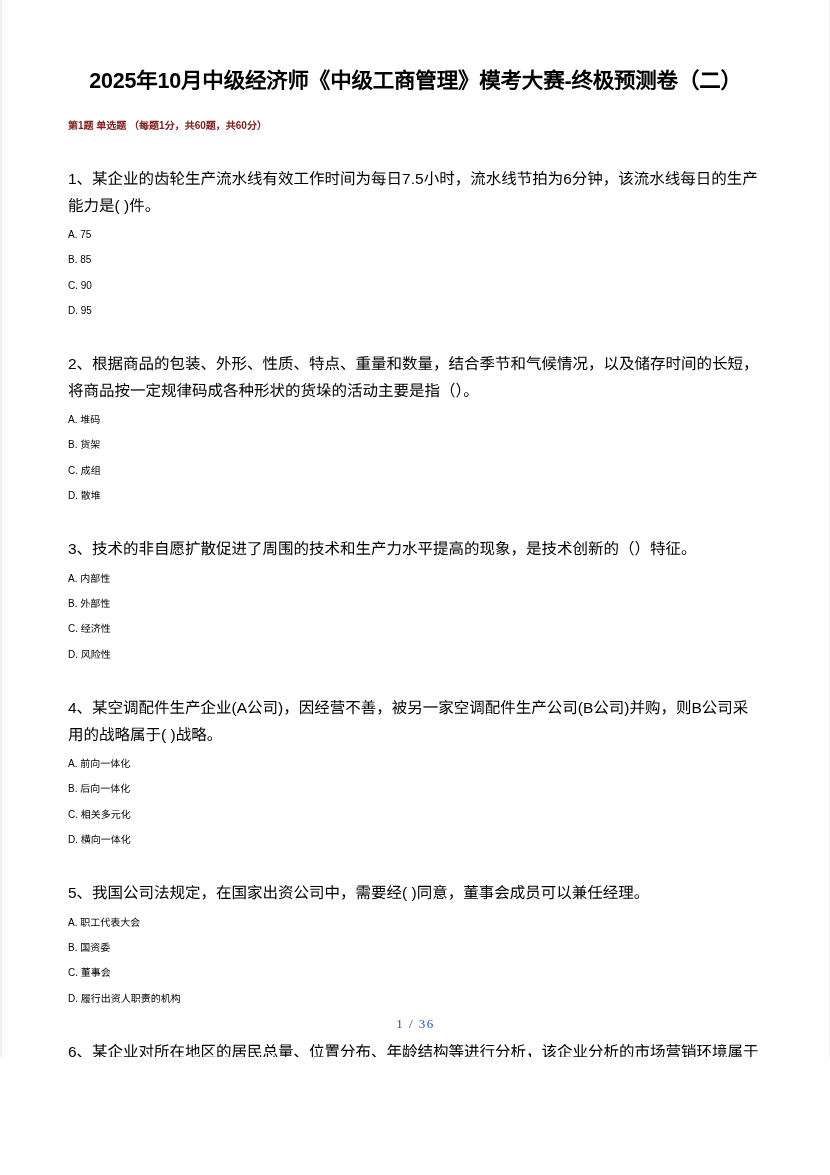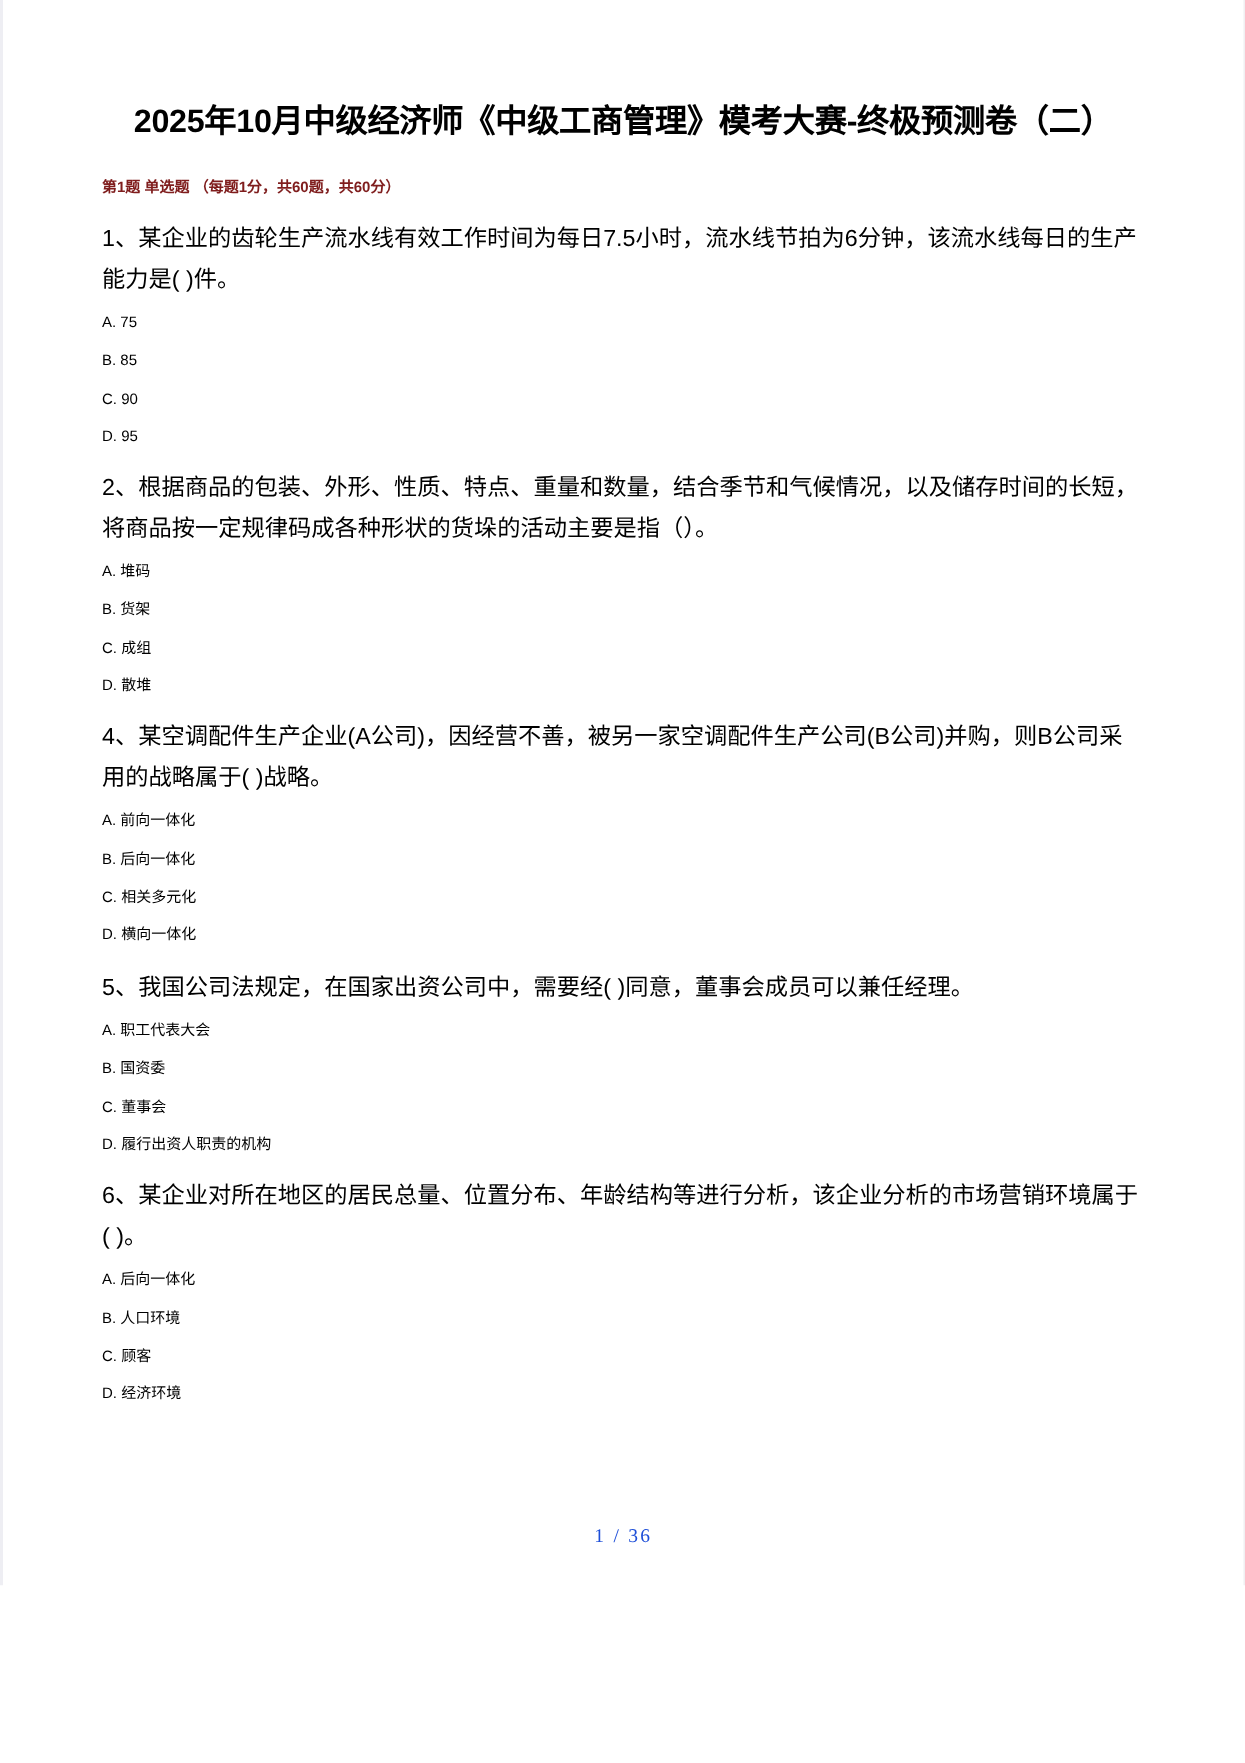--- a/index.html
+++ b/index.html
@@ -45,21 +45,21 @@
   .section-header {
     margin-top: 15px;
     font-size: 10px;
     font-weight: bold;
     line-height: 24px;
     color: #7f1d1d;
   }
 
   
   .question {
-    margin-top: 9px;
+    margin-top: 28px;
   }
   .question-stem {
     font-size: 15.5px;
     line-height: 26.5px;
     color: #000;
     text-align: left;
   }
   .options {
     margin: 0;
     padding: 0;
@@ -112,20 +112,29 @@
       <div class="question">
         <div class="question-stem">2、根据商品的包装、外形、性质、特点、重量和数量，结合季节和气候情况，以及储存时间的长短，将商品按一定规律码成各种形状的货垛的活动主要是指（）。</div>
         <ul class="options">
           <li class="option">A. 堆码</li>
           <li class="option">B. 货架</li>
           <li class="option">C. 成组</li>
           <li class="option">D. 散堆</li>
         </ul>
       </div>
 
+      <div class="question">
+        <div class="question-stem">3、技术的非自愿扩散促进了周围的技术和生产力水平提高的现象，是技术创新的（）特征。</div>
+        <ul class="options">
+          <li class="option">A. 内部性</li>
+          <li class="option">B. 外部性</li>
+          <li class="option">C. 经济性</li>
+          <li class="option">D. 风险性</li>
+        </ul>
+      </div>
 
       <div class="question">
         <div class="question-stem">4、某空调配件生产企业(A公司)，因经营不善，被另一家空调配件生产公司(B公司)并购，则B公司采用的战略属于(       )战略。</div>
         <ul class="options">
           <li class="option">A. 前向一体化</li>
           <li class="option">B. 后向一体化</li>
           <li class="option">C. 相关多元化</li>
           <li class="option">D. 横向一体化</li>
         </ul>
       </div>

